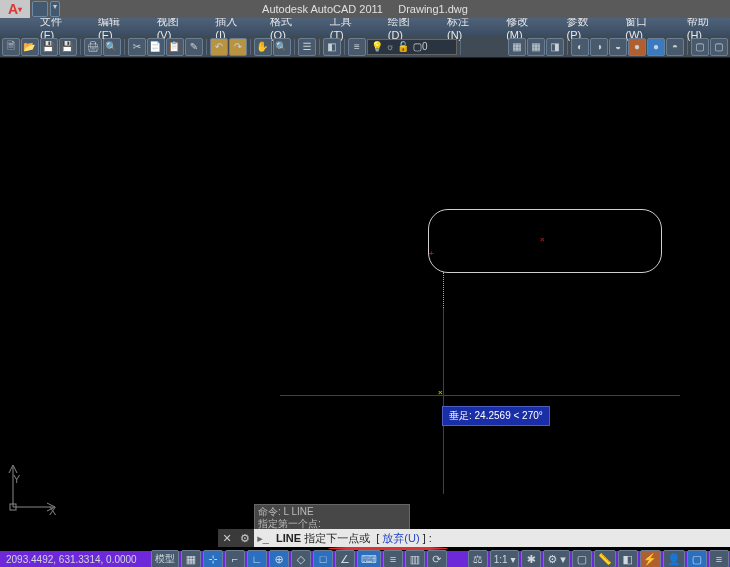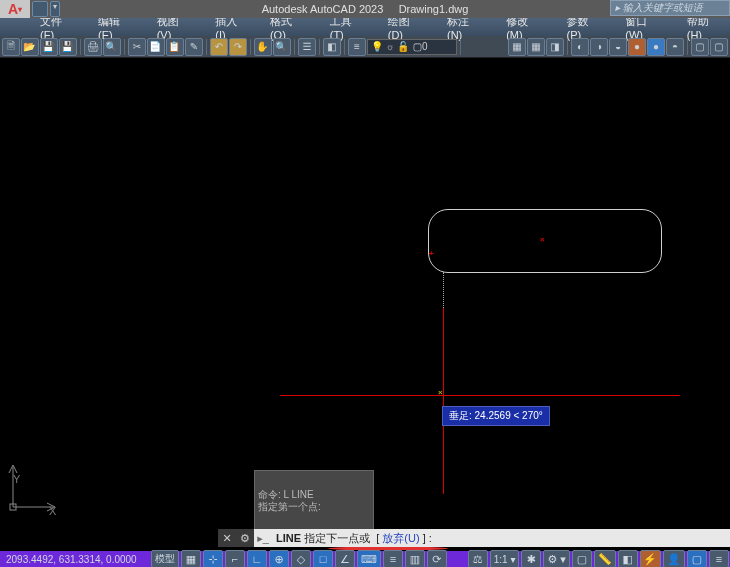--- a/index.html
+++ b/index.html
@@ -22,21 +22,21 @@
 .canvas{position:absolute;top:58px;left:0;right:0;bottom:44px;background:#000}
 .rrect{position:absolute;left:428px;top:151px;width:234px;height:64px;border:1px solid #cfcfcf;border-radius:20px}
 .pt{position:absolute;width:4px;height:4px;background:none;color:#d00;font-size:8px;line-height:4px;font-weight:bold;text-align:center}
 .rubber{position:absolute;left:443px;top:214px;width:1px;height:126px;border-left:1px dotted #aaa}
 .cross-h{position:absolute;top:337px;left:280px;width:400px;height:1px;background:#d00}
 .cross-v{position:absolute;left:443px;top:250px;width:1px;height:186px;background:#d00}
 .tooltip{position:absolute;left:442px;top:348px;background:#1a2ea8;border:1px solid #4a5ec0;padding:2px 6px;color:#fff;font-size:10px;white-space:nowrap}
 .ucs{position:absolute;left:3px;bottom:6px;color:#777;font-family:monospace;font-size:11px}
 .ucs-y{position:absolute;left:10px;bottom:32px}
 .ucs-x{position:absolute;left:46px;bottom:0}
-.cmdhist{position:absolute;left:254px;bottom:35px;width:120px;background:#474747;border:1px solid #666;font-size:10px;color:#bbb;padding:18px 3px;line-height:12px}
+.cmdhist{position:absolute;left:254px;bottom:35px;width:156px;background:#474747;border:1px solid #666;font-size:10px;color:#bbb;padding:1px 3px;line-height:12px}
 .cmdline{position:absolute;left:218px;right:0;bottom:20px;height:18px;background:#e8e8e8;display:flex;align-items:center;font-size:11px;color:#222}
 .cmd-handle{width:18px;height:18px;background:#3a3a3a;color:#ccc;display:flex;align-items:center;justify-content:center;font-size:11px}
 .cmd-chev{width:18px;color:#666;text-align:center}
 .cmd-text{padding:0 4px}
 .cmd-opt{color:#2546c0}
 .redline{position:absolute;left:328px;bottom:17px;width:120px;height:3px;background:#e03030;border-radius:50%/100%}
 .statusbar{position:absolute;left:0;right:0;bottom:0;height:16px;background:#6d28d9;display:flex;align-items:center;font-size:10px;color:#d0d6dc}
 .coords{padding:0 6px;min-width:150px}
 .sb-btn{height:18px;min-width:20px;padding:0 3px;background:#4a5a6d;border:1px solid #6a7f95;border-radius:2px;margin:12px 1px;display:flex;align-items:center;justify-content:center;color:#cfd8e0}
 .sb-btn.on{background:#2a6fc0}
@@ -47,24 +47,23 @@
 </head>
 <body>
 
 <div class="titlebar">
   <div class="app-icon">A<span style="font-size:8px">▾</span></div>
   <div class="qat">
     <div class="qat-btn"></div>
     <div class="qat-btn" style="width:10px;font-size:8px;color:#ccc;text-align:center">▾</div>
   </div>
   <div class="title-center">
-    <span>Autodesk AutoCAD 2023</span>&nbsp;&nbsp;&nbsp;&nbsp;
+    <span>Autodesk AutoCAD 2011</span>&nbsp;&nbsp;&nbsp;&nbsp;
     <span>Drawing1.dwg</span>
   </div>
-  <div class="search-box">▸ <span>输入关键字或短语</span></div>
 </div>
 
 <div class="menubar">
   <span class="menu-item">文件(F)</span>
   <span class="menu-item">编辑(E)</span>
   <span class="menu-item">视图(V)</span>
   <span class="menu-item">插入(I)</span>
   <span class="menu-item">格式(O)</span>
   <span class="menu-item">工具(T)</span>
   <span class="menu-item">绘图(D)</span>

